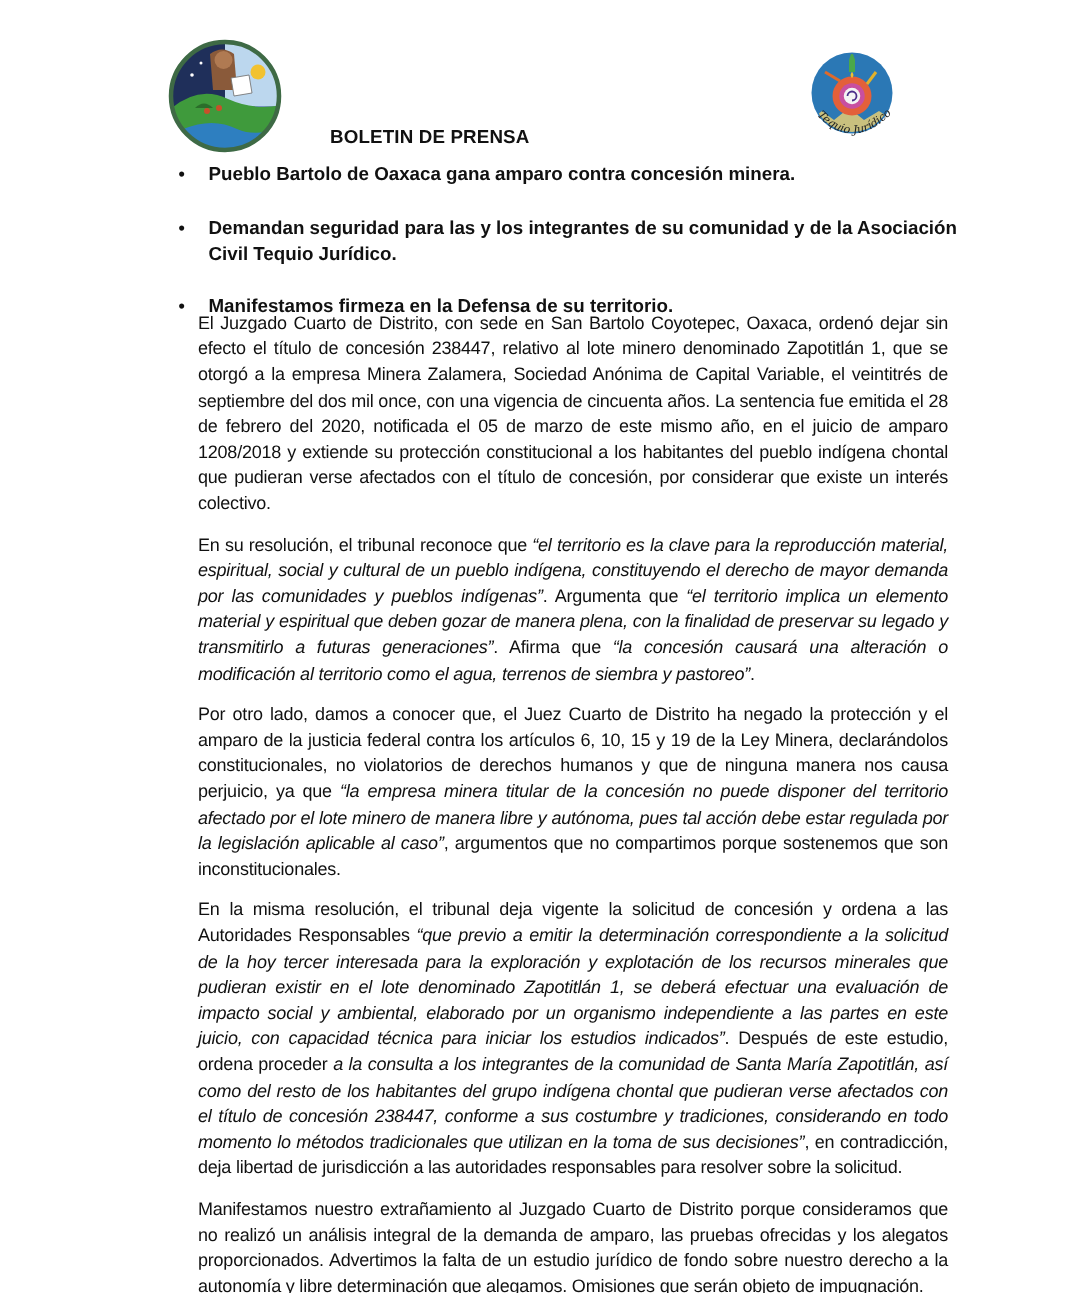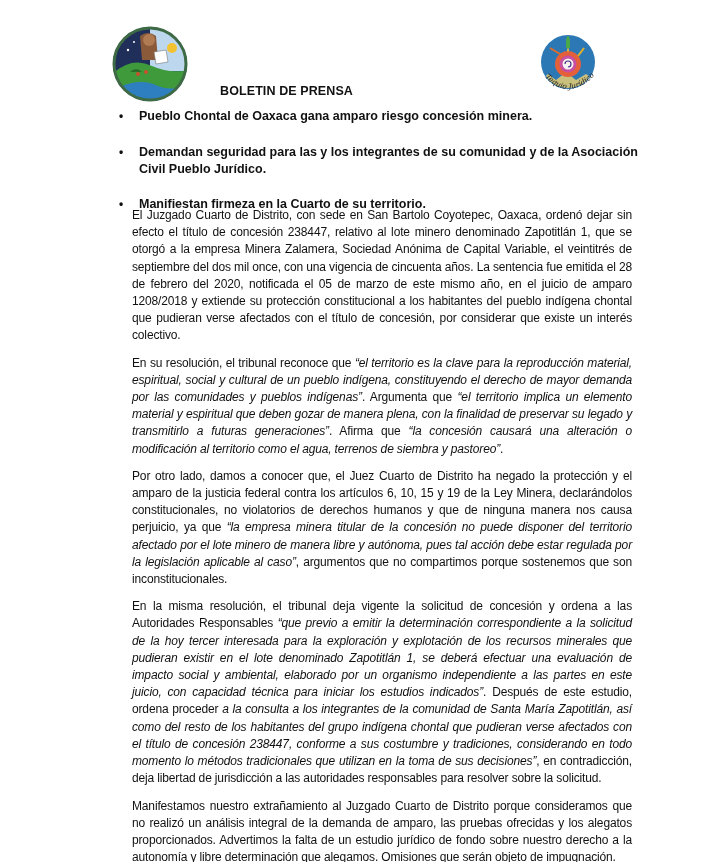--- a/index.html
+++ b/index.html
@@ -79,29 +79,29 @@
         <textPath href="#arc" startOffset="6%">Tequio Jurídico A.C.</textPath>
       </text>
     </svg>
   </div>
 
   <div class="title">BOLETIN DE PRENSA</div>
 
   <ul class="bullets">
     <li class="b1">
       <span class="dot">•</span>
-      <span>Pueblo Chontal de Oaxaca gana amparo riesgo concesión minera.</span>
+      <span>Pueblo Bartolo de Oaxaca gana amparo contra concesión minera.</span>
     </li>
     <li class="b2">
       <span class="dot">•</span>
-      <span>Demandan seguridad para las y los integrantes de su comunidad y de la Asociación Civil Pueblo Jurídico.</span>
+      <span>Demandan seguridad para las y los integrantes de su comunidad y de la Asociación Civil Tequio Jurídico.</span>
     </li>
     <li class="b3">
       <span class="dot">•</span>
-      <span>Manifiestan firmeza en la Cuarto de su territorio.</span>
+      <span>Manifestamos firmeza en la Defensa de su territorio.</span>
     </li>
   </ul>
 
   <div class="body-text" id="body-text">
       <p><span>El Juzgado Cuarto de Distrito, con sede en San Bartolo Coyotepec, Oaxaca, ordenó dejar sin efecto el título de concesión 238447, relativo al lote minero denominado Zapotitlán 1, que se otorgó a la empresa Minera Zalamera, Sociedad Anónima de Capital Variable, el veintitrés de septiembre del dos mil once, con una vigencia de cincuenta años. La sentencia fue emitida el 28 de febrero del 2020, notificada el 05 de marzo de este mismo año, en el juicio de amparo 1208/2018 y extiende su protección constitucional a los habitantes del pueblo indígena chontal que pudieran verse afectados con el título de concesión, por considerar que existe un interés colectivo.</span></p>
       <p><span>En su resolución, el tribunal reconoce que </span><i>“el territorio es la clave para la reproducción material, espiritual, social y cultural de un pueblo indígena, constituyendo el derecho de mayor demanda por las comunidades y pueblos indígenas”</i><span>. Argumenta que </span><i>“el territorio implica un elemento material y espiritual que deben gozar de manera plena, con la finalidad de preservar su legado y transmitirlo a futuras generaciones”</i><span>. Afirma que </span><i>“la concesión causará una alteración o modificación al territorio como el agua, terrenos de siembra y pastoreo”</i><span>.</span></p>
       <p><span>Por otro lado, damos a conocer que, el Juez Cuarto de Distrito ha negado la protección y el amparo de la justicia federal contra los artículos 6, 10, 15 y 19 de la Ley Minera, declarándolos constitucionales, no violatorios de derechos humanos y que de ninguna manera nos causa perjuicio, ya que </span><i>“la empresa minera titular de la concesión no puede disponer del territorio afectado por el lote minero de manera libre y autónoma, pues tal acción debe estar regulada por la legislación aplicable al caso”</i><span>, argumentos que no compartimos porque sostenemos que son inconstitucionales.</span></p>
       <p><span>En la misma resolución, el tribunal deja vigente la solicitud de concesión y ordena a las Autoridades Responsables </span><i>“que previo a emitir la determinación correspondiente a la solicitud de la hoy tercer interesada para la exploración y explotación de los recursos minerales que pudieran existir en el lote denominado Zapotitlán 1, se deberá efectuar una evaluación de impacto social y ambiental, elaborado por un organismo independiente a las partes en este juicio, con capacidad técnica para iniciar los estudios indicados”</i><span>. Después de este estudio, ordena proceder </span><i>a la consulta a los integrantes de la comunidad de Santa María Zapotitlán, así como del resto de los habitantes del grupo indígena chontal que pudieran verse afectados con el título de concesión 238447, conforme a sus costumbre y tradiciones, considerando en todo momento lo métodos tradicionales que utilizan en la toma de sus decisiones”</i><span>, en contradicción, deja libertad de jurisdicción a las autoridades responsables para resolver sobre la solicitud.</span></p>
       <p><span>Manifestamos nuestro extrañamiento al Juzgado Cuarto de Distrito porque consideramos que no realizó un análisis integral de la demanda de amparo, las pruebas ofrecidas y los alegatos proporcionados. Advertimos la falta de un estudio jurídico de fondo sobre nuestro derecho a la autonomía y libre determinación que alegamos. Omisiones que serán objeto de impugnación.</span></p>
       <p><span>No omitimos manifestar que durante el proceso de tramitación del presente amparo, hemos registrado incidentes que han puesto en riesgo la vida y la integridad física de las personas que acompañan el proceso legal. El pasado 18 de diciembre del año 2018, el mismo día en que se interpuso la demanda de amparo, fue</span></p>

